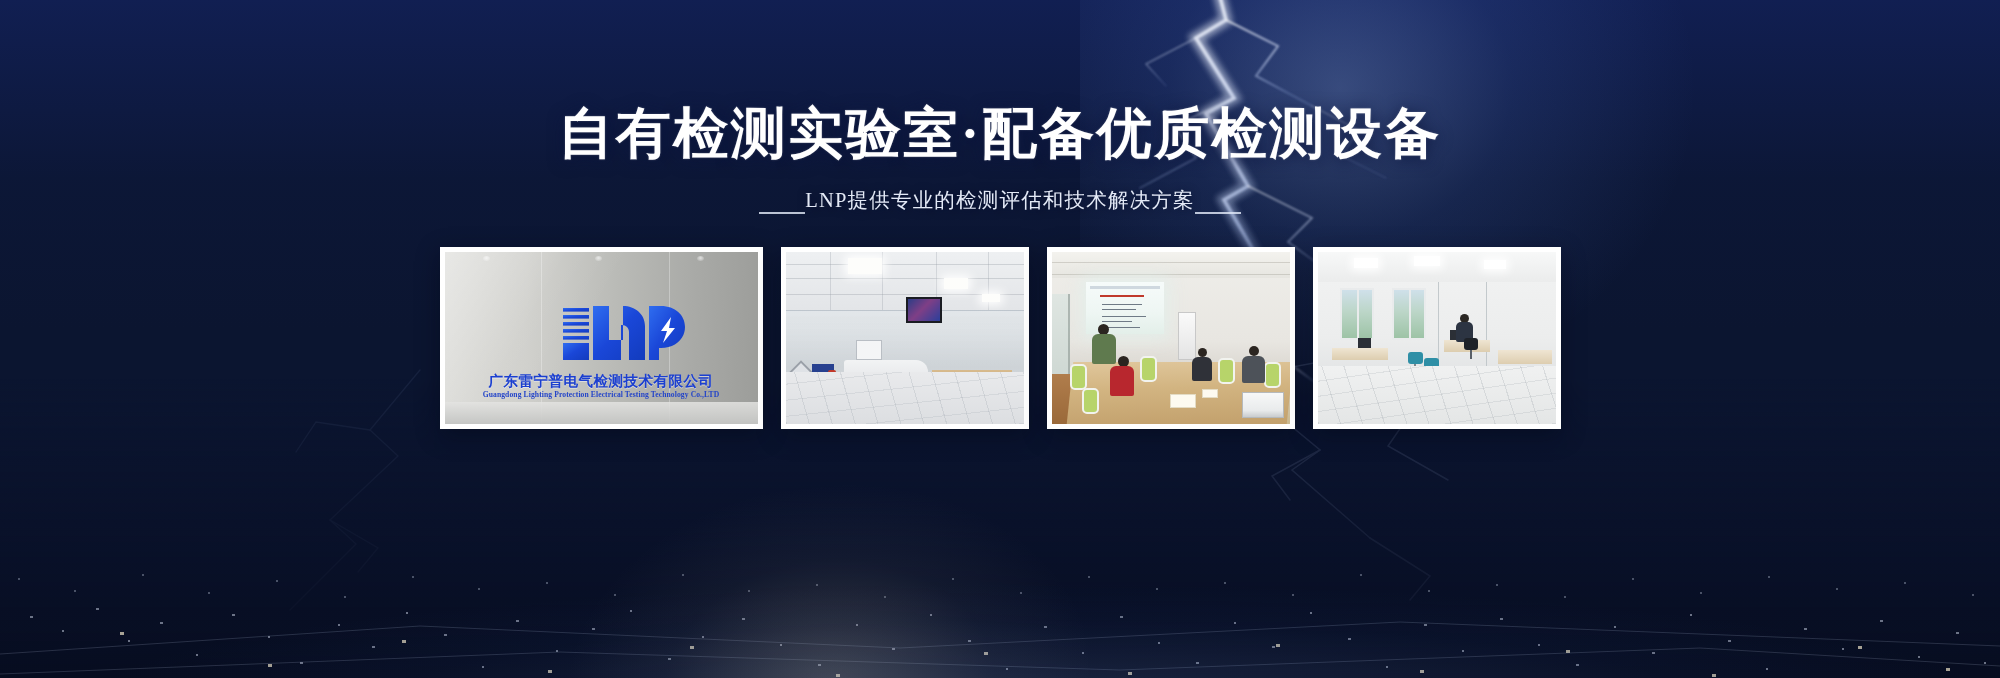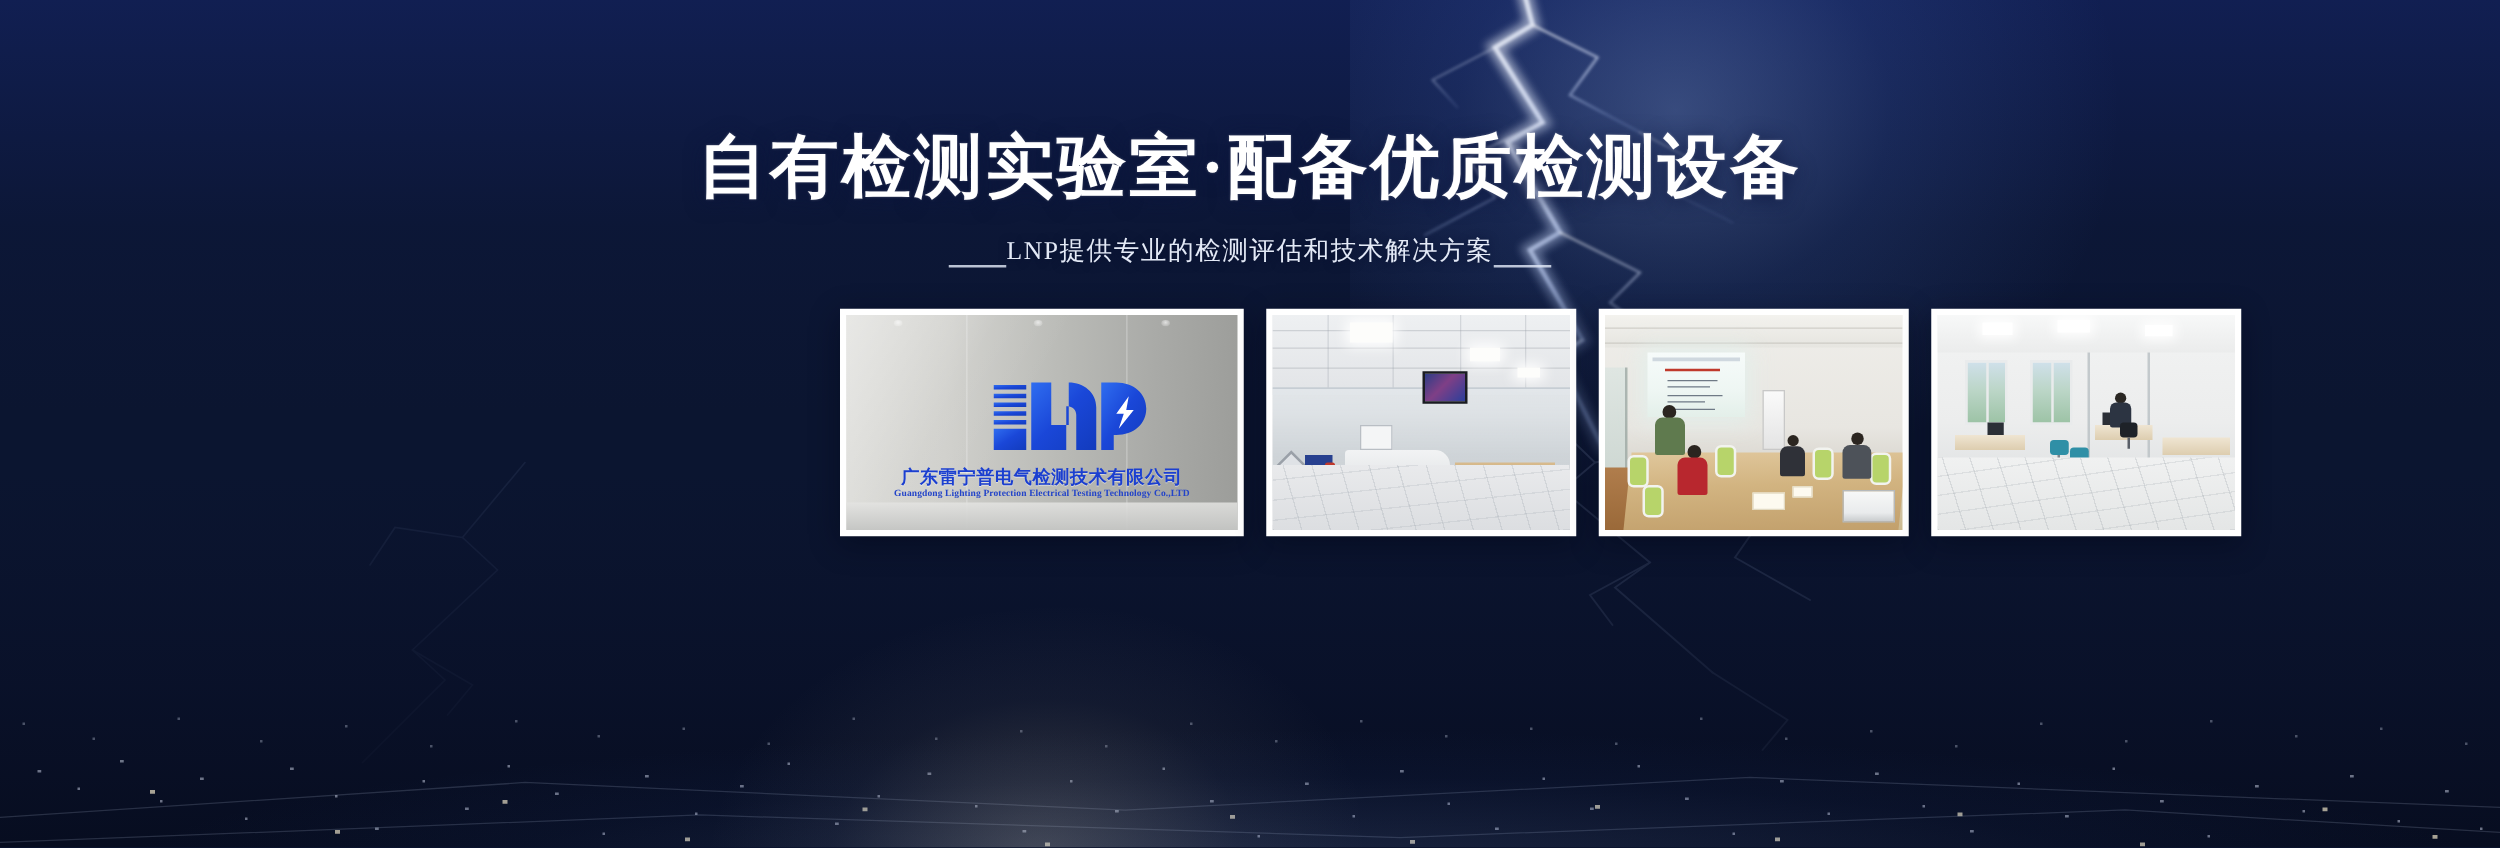--- a/index.html
+++ b/index.html
@@ -78,22 +78,22 @@
     margin-top:21px;
     display:flex; align-items:flex-end; justify-content:center; 
     color:#e3e9f6; font-size:20.5px; letter-spacing:1.2px;
     text-shadow:0 1px 8px rgba(8,16,48,.9);
     white-space:nowrap;
   }
   .rule{ display:block; width:46px; height:1.6px; background:rgba(226,233,248,.82); }
 
   
   .gallery{
-    position:absolute; left:0; top:247px; width:1793px;
-    display:flex; justify-content:flex-end; align-items:flex-start; gap:18px;
+    position:absolute; left:0; top:247px; width:2000px;
+    display:flex; justify-content:center; align-items:flex-start; gap:18px;
     z-index:5;
   }
   .card{
     background:#ffffff;
     padding:5px;
     box-shadow:0 6px 22px rgba(2,6,22,.45);
     flex:0 0 auto;
   }
   .shot{ position:relative; overflow:hidden; display:block; }
 

